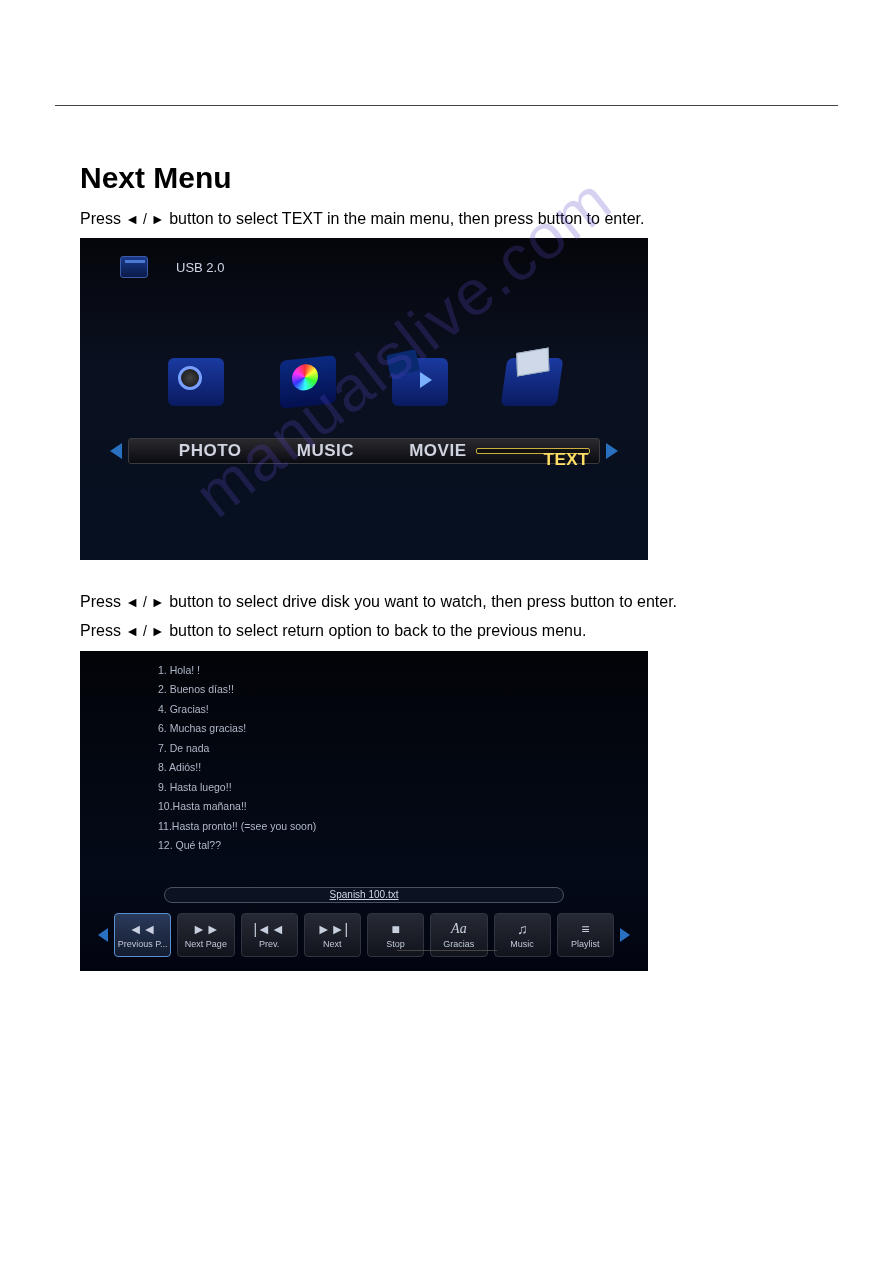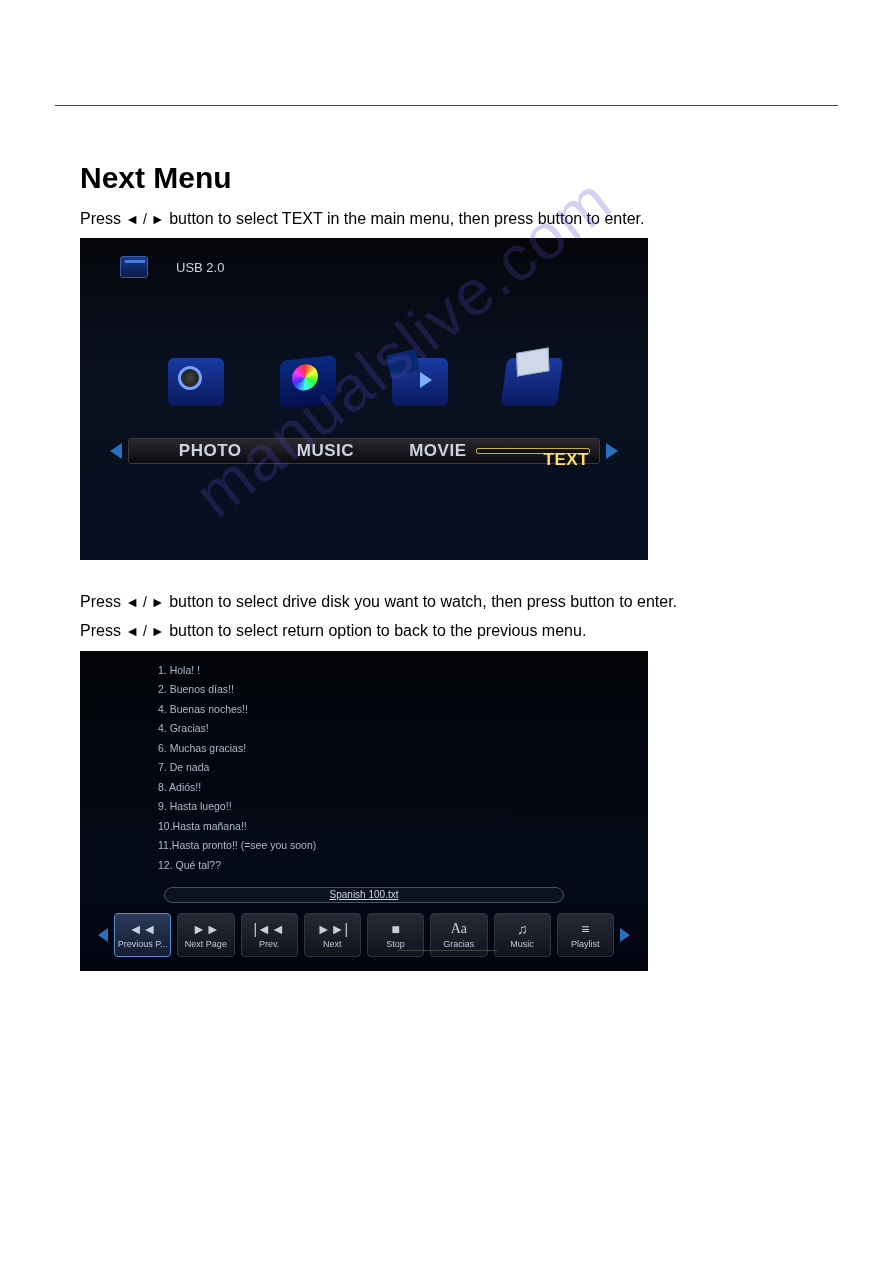--- a/index.html
+++ b/index.html
@@ -155,21 +155,21 @@
     background: linear-gradient(#262a34,#12141c);
     border-radius:4px;
     border:1px solid #303440;
     text-align:center;
     display:flex; flex-direction:column; justify-content:center; align-items:center;
     gap:2px;
   }
   .ctrl-btn.sel { border:1px solid #5a90d0; background:linear-gradient(#2a3a5a,#141c30);}
   .ctrl-btn .glyph { color:#c8d0e0; font-size:14px; height:16px; line-height:16px;}
   .ctrl-btn .lbl { color:#c0c8d8; font-size:9px; white-space:nowrap;}
-  .glyph.italic { font-family:serif;}
+  .glyph.italic { font-style:italic; font-family:serif;}
 
   
   .wm {
     position:absolute;
     left: 150px; top: 310px;
     font-size: 64px;
     color: rgba(90,70,200,0.25);
     transform: rotate(-38deg);
     letter-spacing: 2px;
     font-family: Arial, sans-serif;
@@ -225,21 +225,20 @@
       </p>
       <p class="instr">
         <span>Press </span><span class="arrow">◄ / ►</span><span> button to select return option to back to the previous menu.</span>
       </p>
     </div>
 
     <div class="shot2">
       <div class="text-list" id="text-list">
           <div class="line">1. Hola! !</div>
           <div class="line">2. Buenos días!!</div>
-          <div class="line">4. Buenas noches!!</div>
           <div class="line">4. Gracias!</div>
           <div class="line">6. Muchas gracias!</div>
           <div class="line">7. De nada</div>
           <div class="line">8. Adiós!!</div>
           <div class="line">9. Hasta luego!!</div>
           <div class="line">10.Hasta mañana!!</div>
           <div class="line">11.Hasta pronto!! (=see you soon)</div>
           <div class="line">12. Qué tal??</div>
         </div>
       <div class="filename-bar">Spanish 100.txt</div>

